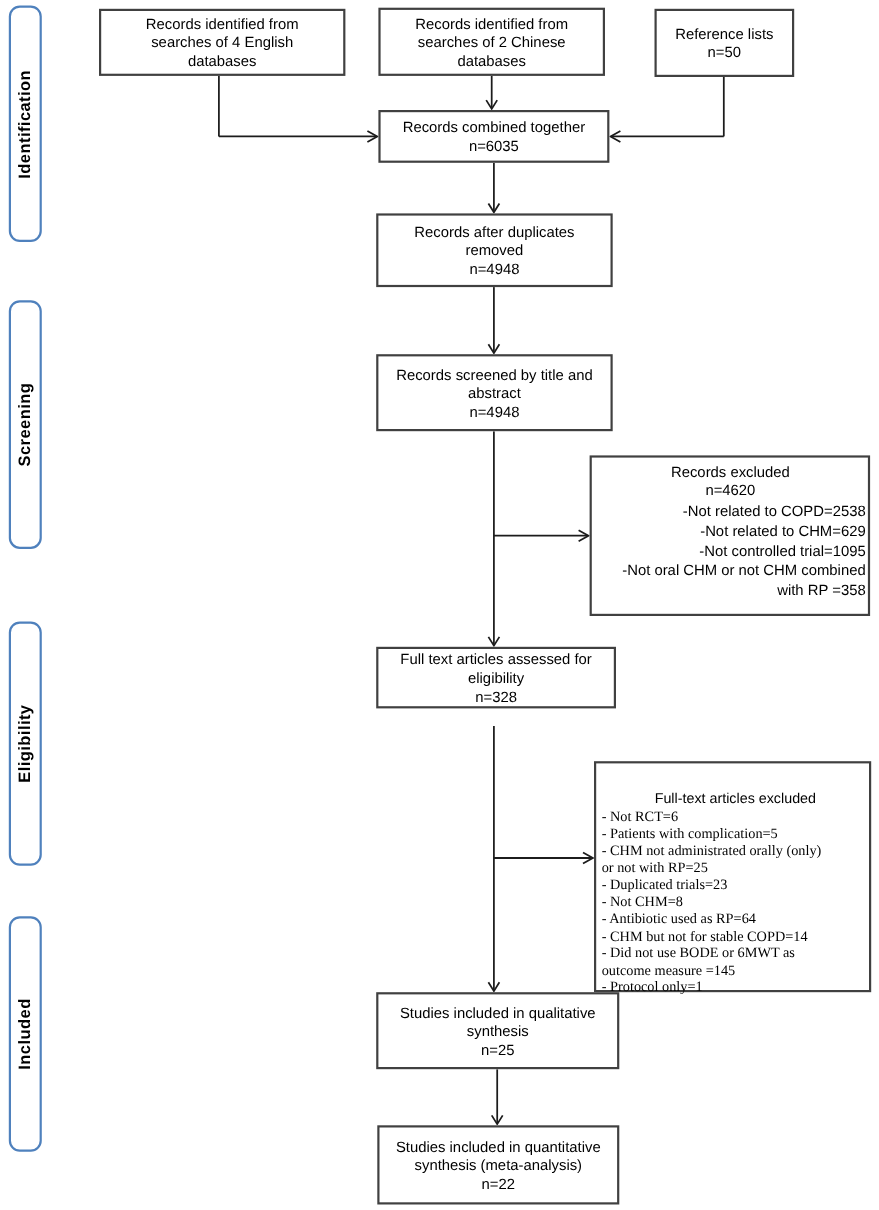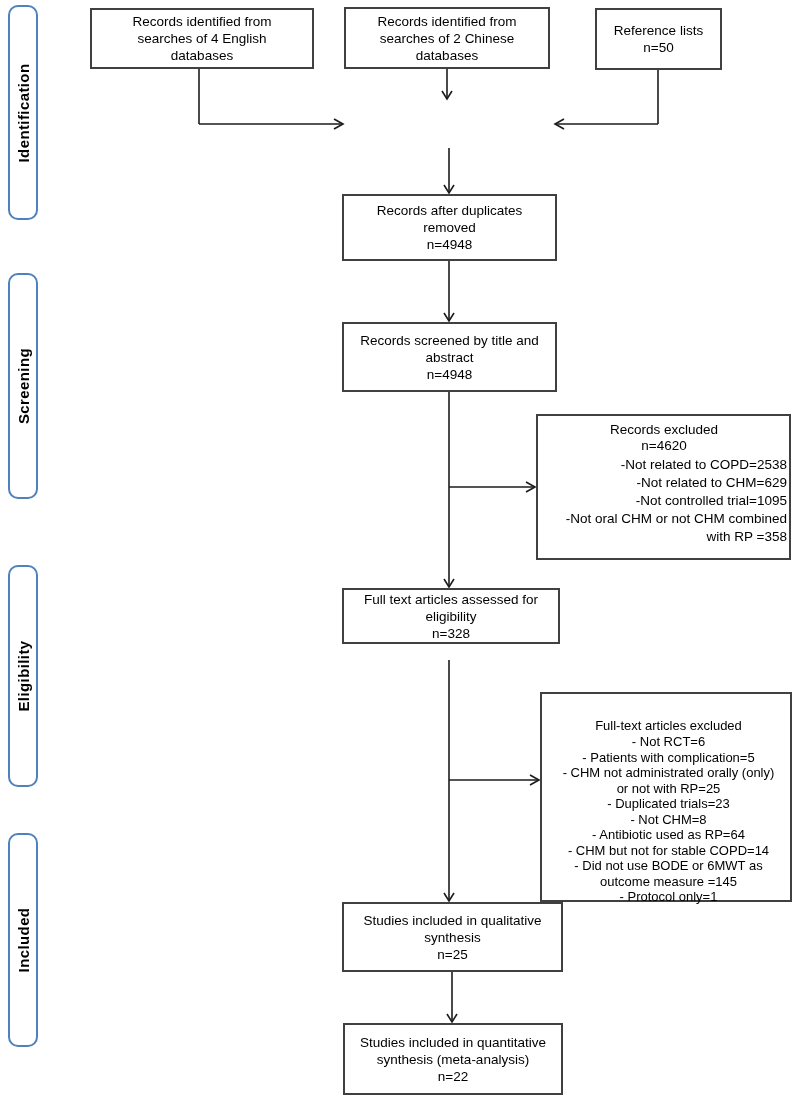--- a/index.html
+++ b/index.html
@@ -30,21 +30,21 @@
   .excl { display:block; text-align:center; }
   .excl .excl-title, .excl .excl-count { white-space:pre; }
 
   #records-excluded { padding:6px 2px 0 3px; }
   #records-excluded .excl-title, #records-excluded .excl-count { font-size:13.5px; line-height:16px; }
   #records-excluded .reasons { text-align:right; margin-top:2px; }
   #records-excluded .reason { font-size:13.5px; line-height:18px; white-space:pre; }
 
   #fulltext-excluded { padding:24px 0 0 5px;margin-top:20px; }
   #fulltext-excluded .excl-title, #fulltext-excluded .excl-count { font-size:13px; line-height:15px; }
-  #fulltext-excluded .reasons { text-align:center; margin-top:1px; }
+  #fulltext-excluded .reasons { text-align:left; margin-top:1px;font-family:Liberation Serif, serif; }
   #fulltext-excluded .reason { font-size:13px; line-height:15.5px; white-space:pre; }
 </style>
 </head>
 <body>
 
 <div id="canvas">
 
   <svg id="connectors" viewBox="0 0 799 1100" xmlns="http://www.w3.org/2000/svg">
     <g>
       <line x1="199" y1="69" x2="199" y2="124"></line>
@@ -110,20 +110,24 @@
   </div>
   <div class="box" style="left:344px;top:7px;width:206px;height:62px">
     <span class="box-text">Records identified from
 searches of 2 Chinese
 databases</span>
   </div>
   <div class="box" style="left:595px;top:8px;width:127px;height:62px">
     <span class="box-text">Reference lists
 n=50</span>
   </div>
+  <div class="box" style="left:344px;top:100px;width:210px;height:48px">
+    <span class="box-text">Records combined together
+n=6035</span>
+  </div>
   <div class="box" style="left:342px;top:194px;width:215px;height:67px">
     <span class="box-text">Records after duplicates
 removed
 n=4948</span>
   </div>
   <div class="box" style="left:342px;top:322px;width:215px;height:70px">
     <span class="box-text">Records screened by title and
 abstract
 n=4948</span>
   </div>

